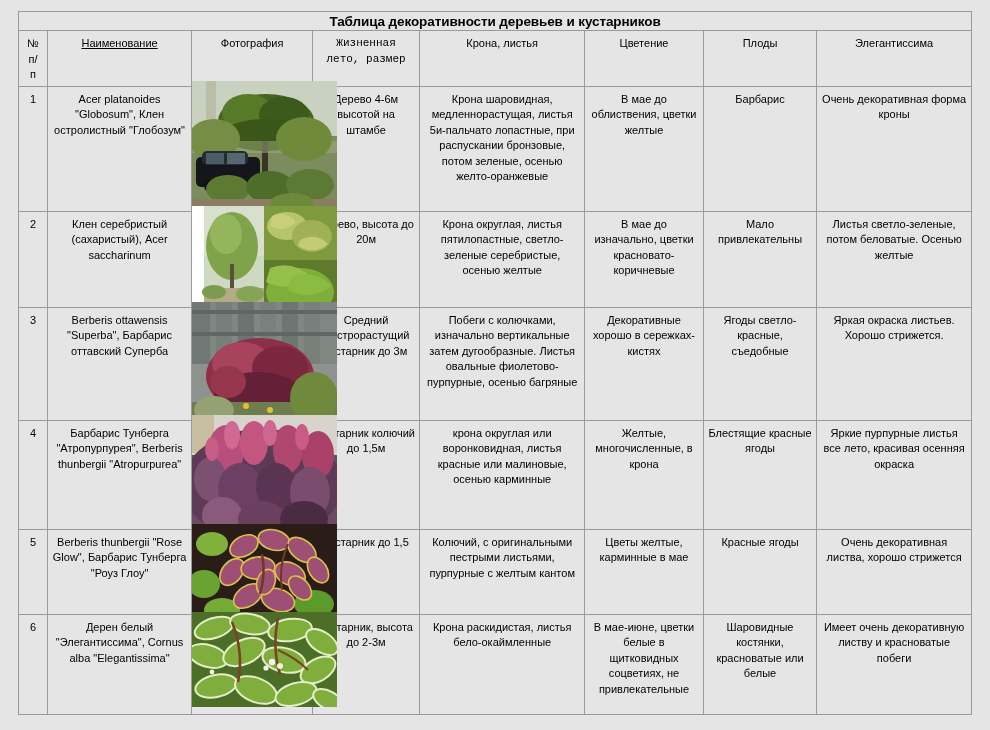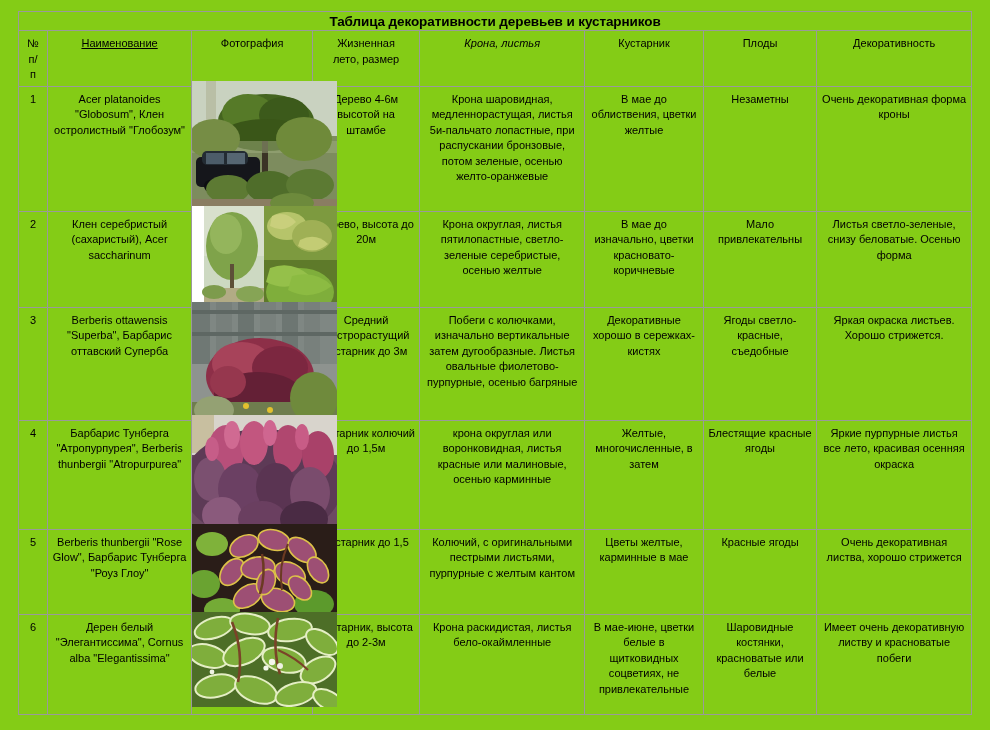--- a/index.html
+++ b/index.html
@@ -11,21 +11,21 @@
     width: 990px;
     height: 730px;
     font-family: "Liberation Sans", sans-serif;
     color: #000000;
     overflow: hidden;
   }
   .page {
     position: relative;
     width: 990px;
     height: 730px;
-    background: #84cc16;
+    background: #e5e5e5;
   }
   .doc-title {
     position: absolute;
     left: 18px;
     top: 11px;
     width: 954px;
     height: 19px;
     display: flex;
     align-items: center;
     justify-content: center;
@@ -59,22 +59,22 @@
   }
   thead th {
     font-size: 11px;
     line-height: 16px;
     padding-top: 6px;
     height: 54px;
   }
   .c-num   { width: 28px; }
   .c-name  { width: 140px; text-decoration: underline; }
   .c-photo { width: 117px; }
-  .c-form  { width: 104px; }
-  .c-crown { width: 160px; font-style: italic; }
+  .c-form  { width: 104px; font-family: Liberation Mono, monospace; }
+  .c-crown { width: 160px; }
   .c-bloom { width: 115px; }
   .c-fruit { width: 110px; margin-top: 22px; }
   .c-deco  { width: 150px; }
 
   thead th.c-num span { display: block; }
 
   td.num-cell {
     font-size: 11px;
     padding-top: 5px;
   }
@@ -139,23 +139,23 @@
           <span>п/</span>
           <span>п</span>
         </th>
         <th class="c-name">Наименование</th>
         <th class="c-photo">Фотография</th>
         <th class="c-form">
           <span>Жизненная</span><br>
           <span>лето, размер</span>
         </th>
         <th class="c-crown">Крона, листья</th>
-        <th class="c-bloom">Кустарник</th>
+        <th class="c-bloom">Цветение</th>
         <th class="c-fruit">Плоды</th>
-        <th class="c-deco">Декоративность</th>
+        <th class="c-deco">Элегантиссима</th>
       </tr>
     </thead>
     <tbody>
 
       <tr class="r1 row-h1">
         <td class="num-cell">1</td>
         <td class="name-cell">Acer platanoides "Globosum", Клен остролистный "Глобозум"</td>
         <td class="photo-cell">
           <div class="photo-wrap">
             <div class="photo" style="height:100%">
@@ -183,21 +183,21 @@
                 <ellipse cx="118" cy="104" rx="24" ry="16" fill="#5c7a33"></ellipse>
                 <rect x="0" y="118" width="145" height="15" fill="#8a7d62"></rect>
                 <ellipse cx="100" cy="122" rx="22" ry="10" fill="#6d8a3c"></ellipse>
               </svg>
             </div>
           </div>
         </td>
         <td>Дерево 4-6м высотой на штамбе</td>
         <td>Крона  шаровидная, медленнорастущая, листья 5и-пальчато лопастные, при распускании бронзовые, потом зеленые, осенью желто-оранжевые</td>
         <td>В мае до облиствения, цветки желтые</td>
-        <td>Незаметны</td>
+        <td>Барбарис</td>
         <td>Очень декоративная форма кроны</td>
       </tr>
 
       <tr class="r2 row-h2">
         <td class="num-cell">2</td>
         <td class="name-cell">Клен серебристый (сахаристый), Acer saccharinum</td>
         <td class="photo-cell">
           <div class="photo-wrap">
             <div class="photo" style="height:100%">
               <svg viewBox="0 0 145 107" preserveAspectRatio="none">
@@ -221,21 +221,21 @@
                 <path d="M100 70 q24 -6 40 10 q-22 16 -44 4 z" fill="#8cbb42"></path>
                 <rect x="72" y="96" width="73" height="11" fill="#3f5a1d"></rect>
               </svg>
             </div>
           </div>
         </td>
         <td>Дерево, высота до 20м</td>
         <td>Крона округлая, листья пятилопастные, светло-зеленые серебристые, осенью желтые</td>
         <td>В мае до изначально, цветки красновато-коричневые</td>
         <td>Мало привлекательны</td>
-        <td>Листья светло-зеленые, снизу беловатые. Осенью форма</td>
+        <td>Листья светло-зеленые, потом беловатые. Осенью желтые</td>
       </tr>
 
       <tr class="r3 row-h3">
         <td class="num-cell">3</td>
         <td class="name-cell">Berberis ottawensis "Superba", Барбарис оттавский Суперба</td>
         <td class="photo-cell">
           <div class="photo-wrap">
             <div class="photo" style="height:100%">
               <svg viewBox="0 0 145 124" preserveAspectRatio="none">
                 <rect x="0" y="0" width="145" height="124" fill="#8e938f"></rect>
@@ -295,21 +295,21 @@
                 <ellipse cx="40" cy="20" rx="8" ry="14" fill="#d06a92"></ellipse>
                 <ellipse cx="78" cy="18" rx="7" ry="13" fill="#cf6690"></ellipse>
                 <ellipse cx="110" cy="22" rx="7" ry="13" fill="#c85c86"></ellipse>
                 <ellipse cx="20" cy="34" rx="7" ry="12" fill="#c65d88"></ellipse>
               </svg>
             </div>
           </div>
         </td>
         <td>Кустарник колючий до 1,5м</td>
         <td>крона округлая или воронковидная, листья красные или малиновые, осенью карминные</td>
-        <td>Желтые, многочисленные, в затем</td>
+        <td>Желтые, многочисленные, в крона</td>
         <td>Блестящие красные ягоды</td>
         <td>Яркие пурпурные листья все лето, красивая осенняя окраска</td>
       </tr>
 
       <tr class="r5 row-h5">
         <td class="num-cell">5</td>
         <td class="name-cell">Berberis thunbergii "Rose Glow", Барбарис Тунберга "Роуз Глоу"</td>
         <td class="photo-cell">
           <div class="photo-wrap">
             <div class="photo" style="height:100%">

